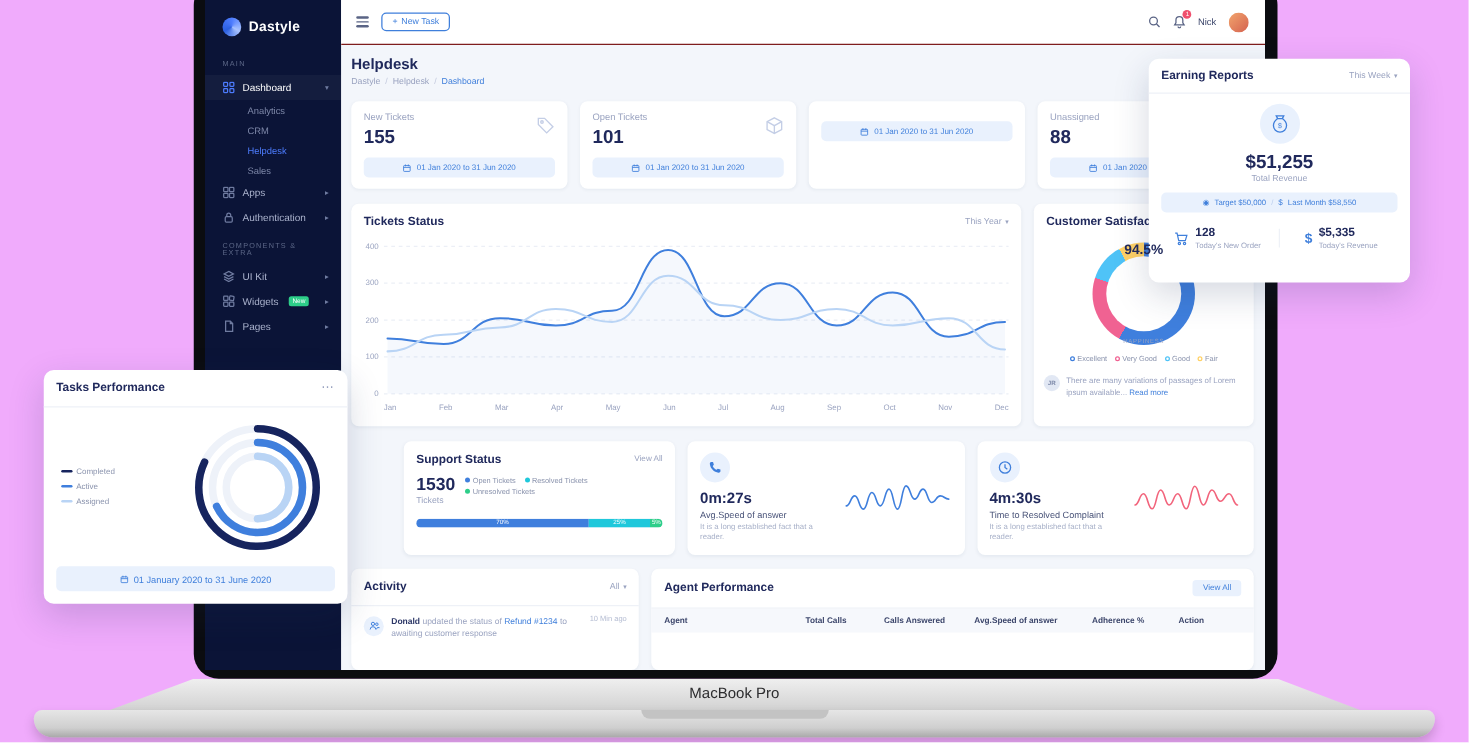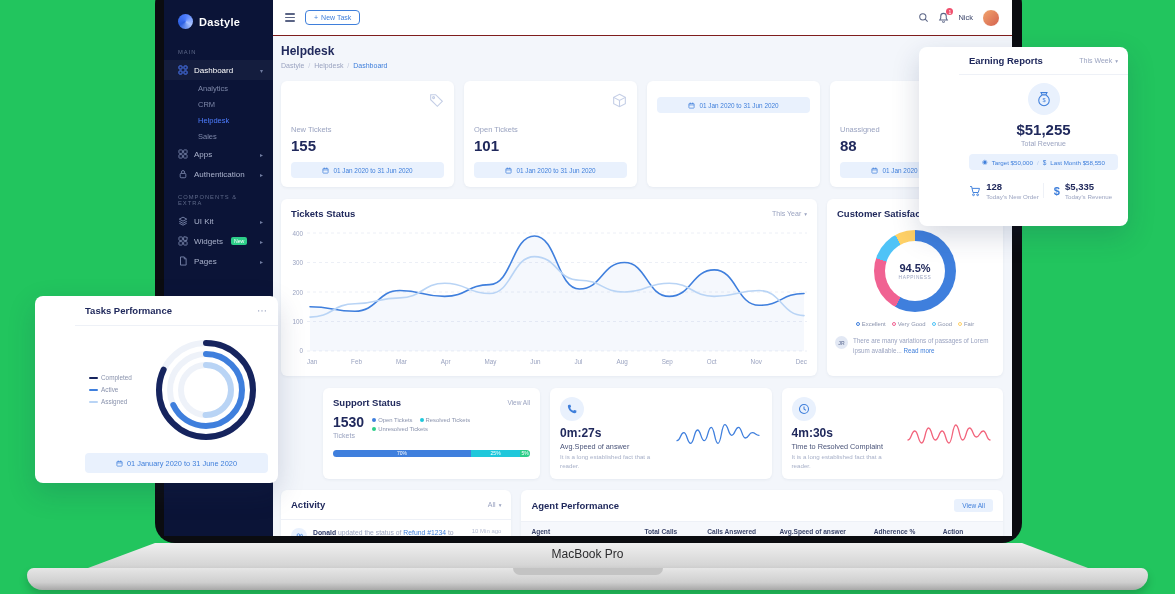--- a/index.html
+++ b/index.html
@@ -1,17 +1,17 @@
 <!DOCTYPE html>
 <html><head>
 <meta charset="utf-8">
 <style>
   html,body{margin:0;padding:0;background:#fff;}
   *{box-sizing:border-box;}
-  .stage{position:relative;width:1175px;height:594px;background:#22c55e;overflow:hidden;
+  .stage{position:relative;width:1175px;height:594px;background:#f0abfc;overflow:hidden;
          font-family:"Liberation Sans",sans-serif;-webkit-font-smoothing:antialiased;}
 
   
   .bezel{position:absolute;left:155px;top:-16px;width:867px;height:559px;background:#0b0c10;border-radius:20px;}
   .screen{position:absolute;left:164px;top:0;width:848px;height:536px;background:#f3f6fb;overflow:hidden;display:flex;}
   .deck{position:absolute;left:88px;top:543px;width:1000px;height:25px;
         background:linear-gradient(180deg,#efefef,#d2d2d2);
         clip-path:polygon(6.7% 0,93.4% 0,100% 100%,0 100%);}
   .brand{position:absolute;left:0;top:547px;width:100%;text-align:center;font-size:12px;color:#2c2c2e;}
   .front{position:absolute;left:27px;top:568px;width:1121px;height:22px;
@@ -61,21 +61,21 @@
   .card{background:#fff;border-radius:6px;box-shadow:0 1px 3px rgba(25,45,90,.06);}
   .card-head{display:flex;align-items:center;justify-content:space-between;padding:9px 10px;}
   .card-title{font-size:9.5px;font-weight:bold;color:#20295c;}
   .range-select{font-size:7px;color:#9aa3c0;display:inline-flex;align-items:center;gap:3px;cursor:pointer;}
   .caret{font-size:5.5px;color:#9aa3c0;}
 
   
   .stats-row{display:grid;grid-template-columns:repeat(4,1fr);gap:10px;}
   .stat-card{background:#fff;border-radius:6px;box-shadow:0 1px 3px rgba(25,45,90,.06);padding:8px 10px 9px;}
   .sc-top{display:flex;justify-content:space-between;align-items:flex-start;}
-  .sc-label{font-size:7.5px;color:#9aa3c0;margin-top:36px;}
+  .sc-label{font-size:7.5px;color:#9aa3c0;}
   .sc-value{font-size:15px;font-weight:bold;color:#20295c;margin-top:3px;}
   .sc-icon{color:#c4cee6;display:inline-flex;margin-top:4px;}
   .sc-icon svg{width:15px;height:15px;stroke:currentColor;fill:none;stroke-width:1.3;}
   .date-pill{margin-top:8px;width:100%;background:#e9f1fd;border:none;border-radius:4px;color:#3f7fdb;
              font-size:6.4px;height:16px;display:flex;align-items:center;justify-content:center;gap:4px;
              cursor:pointer;font-family:inherit;}
   .cal-ic svg{width:7px;height:7px;stroke:currentColor;fill:none;stroke-width:1.2;display:block;}
 
   
   .row-charts{display:grid;grid-template-columns:1fr 176px;gap:10px;height:196px;}
@@ -83,21 +83,21 @@
   .ts-body{flex:1;display:grid;grid-template-columns:20px 1fr;grid-template-rows:1fr 14px;padding:2px 10px 8px 6px;}
   .yticks{display:flex;flex-direction:column;justify-content:space-between;align-items:flex-end;
           font-size:6.3px;color:#9aa3c0;padding:0 4px 0 0;}
   .ts-svg{width:100%;height:124px;display:block;}
   .xticks{grid-column:2;display:flex;justify-content:space-between;font-size:6.3px;color:#9aa3c0;padding-top:4px;}
 
   .satisfaction-card{display:flex;flex-direction:column;overflow:hidden;}
   .cs-body{display:flex;flex-direction:column;align-items:center;padding:0 8px 8px;}
   .donut{width:82px;height:82px;border-radius:50%;position:relative;margin-top:2px;}
   .donut::after{content:'';position:absolute;inset:11px;background:#fff;border-radius:50%;}
-  .donut-center{position:absolute;inset:0;display:flex;flex-direction:column;align-items:center;justify-content:center;z-index:1;}
+  .donut-center{position:absolute;inset:0;display:flex;flex-direction:column;align-items:center;justify-content:space-between;z-index:1;}
   .dc-value{font-size:11px;font-weight:bold;color:#20295c;}
   .dc-label{font-size:4.8px;color:#9aa3c0;letter-spacing:.6px;margin-top:1px;}
   .cs-legend{display:flex;gap:6px;margin-top:9px;font-size:5.9px;color:#8a93ad;white-space:nowrap;}
   .cs-leg-dot{width:4px;height:4px;border:1.4px solid;border-radius:50%;display:inline-block;margin-right:2px;}
   .note{display:flex;gap:5px;margin-top:9px;align-self:stretch;}
   .note-avatar{width:13px;height:13px;border-radius:50%;background:#e2e8f4;color:#7c88a8;font-size:5px;font-weight:bold;
                display:flex;align-items:center;justify-content:center;flex-shrink:0;}
   .note-text{font-size:6.3px;color:#9aa3c0;line-height:1.55;}
   .read-more{color:#3f7fdb;cursor:pointer;}
 
@@ -130,21 +130,21 @@
   .act-icon svg{width:9px;height:9px;stroke:currentColor;fill:none;stroke-width:1.4;}
   .act-text{font-size:6.8px;color:#9aa3c0;line-height:1.5;}
   .act-actor{color:#2c3767;font-weight:bold;}
   .act-link{color:#3f7fdb;}
   .act-time{font-size:6px;color:#b4bcd2;margin-left:auto;white-space:nowrap;padding-left:6px;}
   .view-all-pill{background:#e9f1fd;color:#3f7fdb;font-size:6.5px;padding:3px 8px;border-radius:3px;border:none;cursor:pointer;font-family:inherit;}
   .agent-table-head{display:grid;grid-template-columns:1.8fr 1fr 1.15fr 1.5fr 1.1fr .8fr;background:#f6f8fc;
                     padding:6px 10px;font-size:6.6px;font-weight:bold;color:#3c466b;}
 
   
-  .float-card{position:absolute;background:#fff;border-radius:8px;box-shadow:0 10px 28px rgba(25,45,90,.18);padding-left:40px;}
+  .float-card{position:absolute;background:#fff;border-radius:8px;box-shadow:0 10px 28px rgba(25,45,90,.18);}
   .earning-card{left:919px;top:47px;width:209px;height:179px;}
   .earning-card .card-head{border-bottom:1px solid #eef1f7;padding:8px 10px;}
   .er-body{display:flex;flex-direction:column;align-items:center;padding:8px 10px 0;}
   .er-icon{width:32px;height:32px;border-radius:50%;background:#e9f1fd;color:#3f7fdb;display:flex;align-items:center;justify-content:center;}
   .er-icon svg{width:18px;height:18px;stroke:currentColor;fill:none;stroke-width:1.4;}
   .er-total{font-size:15px;font-weight:bold;color:#20295c;margin-top:6px;text-align:center;}
   .er-total-label{font-size:7px;color:#9aa3c0;margin-top:2px;}
   .er-pills{margin-top:7px;align-self:stretch;background:#e9f1fd;border-radius:4px;padding:4px 5px;
             display:flex;align-items:center;justify-content:center;gap:4px;font-size:6.2px;color:#3f7fdb;white-space:nowrap;}
   .er-sep{color:#b9cdee;}

